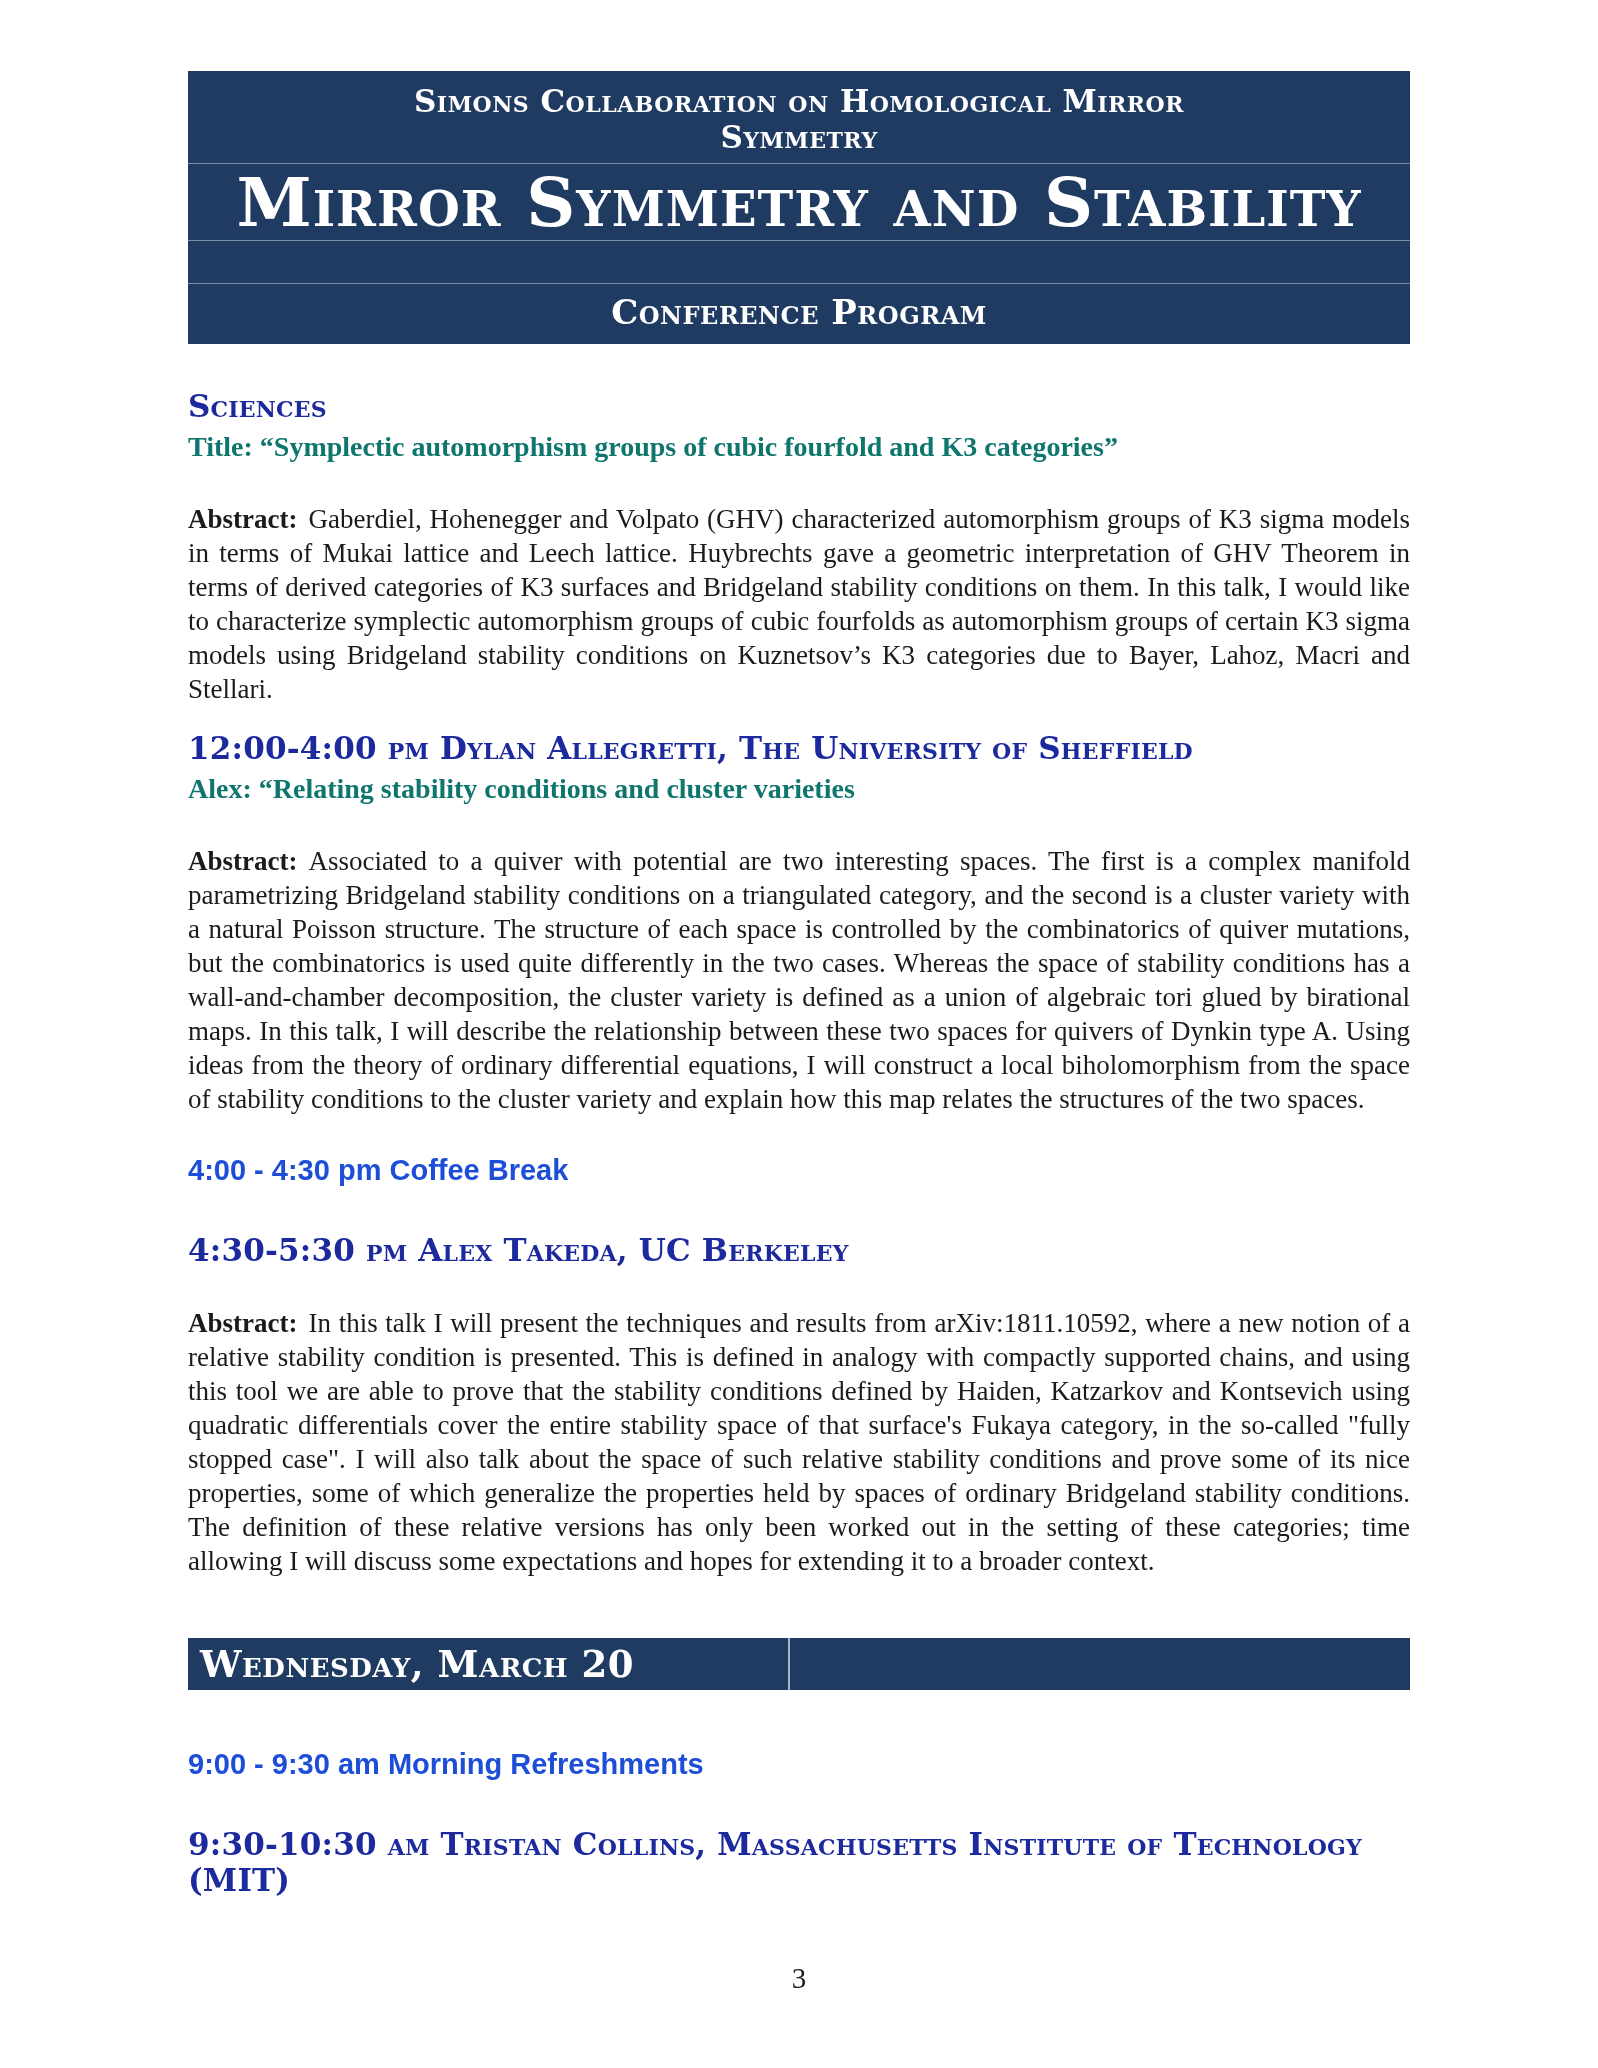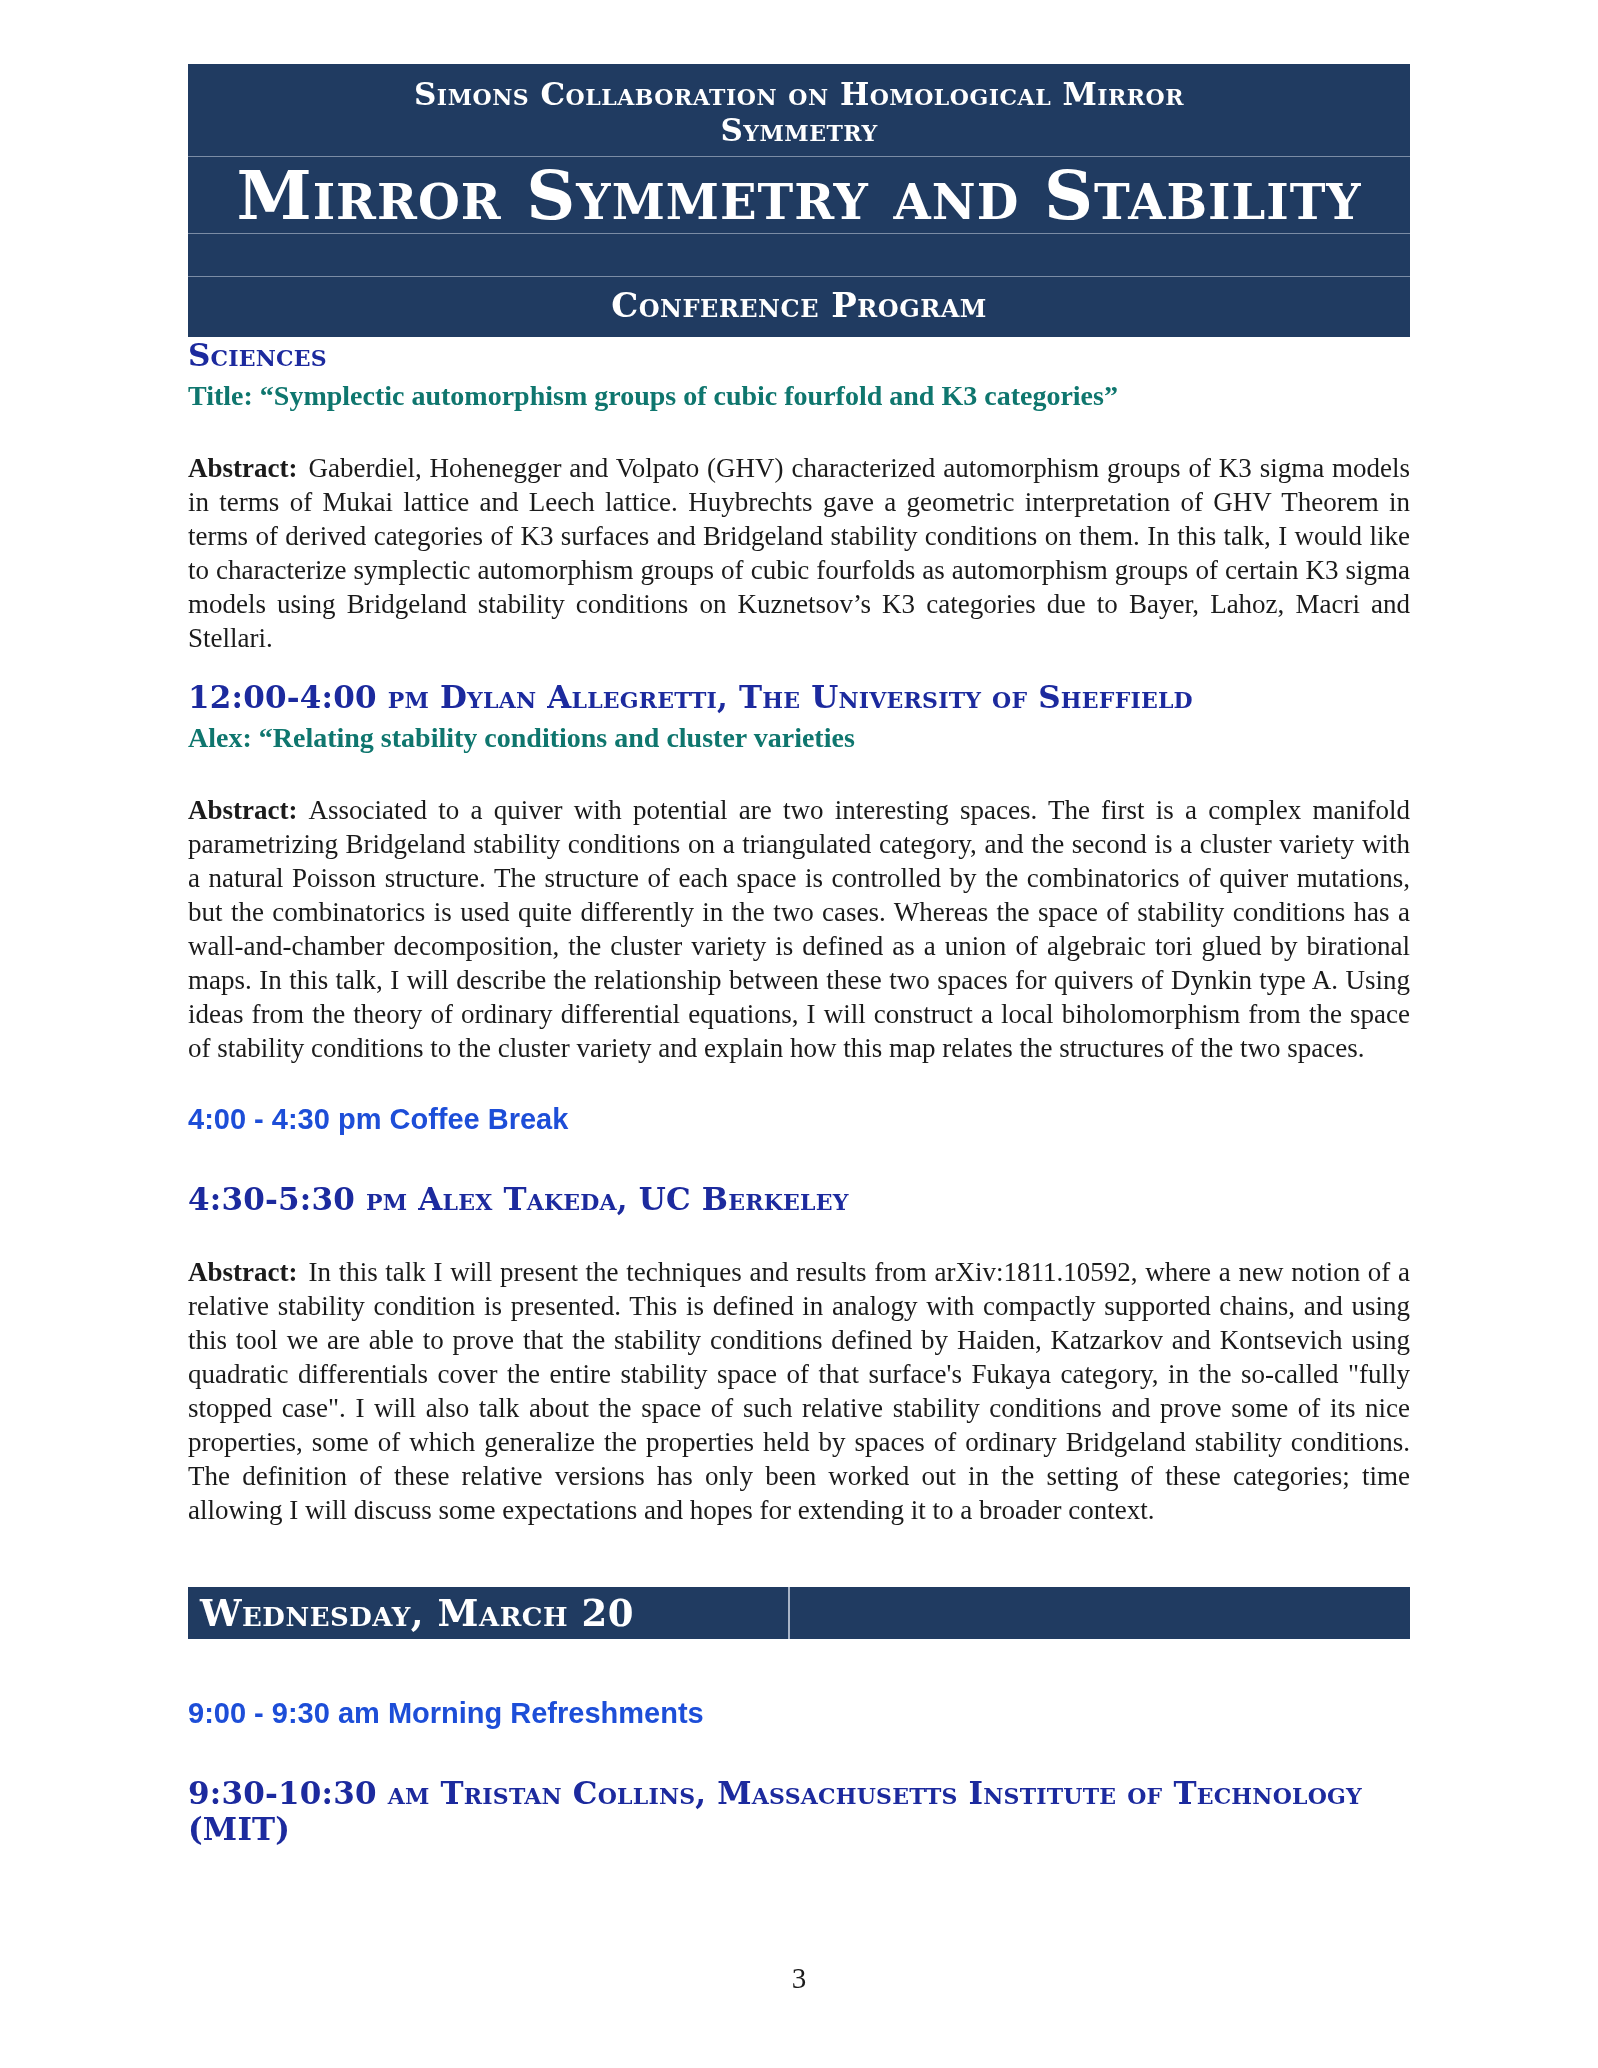--- a/index.html
+++ b/index.html
@@ -1,41 +1,41 @@
 <!DOCTYPE html>
 <html><head>
 <meta charset="utf-8">
 <style>
   html,body { margin:0; padding:0; background:#ffffff; }
   .page {
     position:relative; width:1598px; height:2068px; background:#ffffff;
     font-family:"Liberation Serif", serif; color:#1b1b1b; overflow:hidden;
   }
-  .content { position:absolute; left:188px; top:9px; width:1222px; }
+  .content { position:absolute; left:188px; top:16px; width:1222px; }
 
   
   .banner {
     margin-top:55px; background:#203b61; color:#ffffff; text-align:center;
     font-family:"DejaVu Serif", serif; font-variant:small-caps;
   }
   .banner-row { border-bottom:1px solid rgba(198,208,222,0.55); }
   .banner-row:last-child { border-bottom:none; }
   .banner-collab { padding:12px 0 8px; font-size:31px; font-weight:700; line-height:36px; letter-spacing:0.5px; }
   .banner-collab span { display:inline-block; max-width:880px; }
   .banner-main  { padding:8px 0 8px; font-size:68px; font-weight:700; line-height:60px; letter-spacing:1px; }
   .banner-spacer { height:42px; }
   .banner-sub   { padding:8px 0 12px; font-size:34px; font-weight:700; line-height:40px; letter-spacing:0.5px; }
 
   
   .session-heading {
     margin:0; color:#1c2a9e; font-family:"DejaVu Serif", serif;
     font-variant:small-caps; font-weight:700; font-size:31px; line-height:36px;
     letter-spacing:0.2px;
   }
-  .mt-sciences { }
+  .mt-sciences { margin-top:44px; }
   .mt-session  { margin-top:44px; }
   .mt-session-tight { margin-top:24px; }
 
   
   .talk-title {
     margin:6px 0 0 0; font-family:"Liberation Serif", serif; font-weight:700;
     font-size:28px; line-height:34px; color:#0f766e;
   }
 
   

